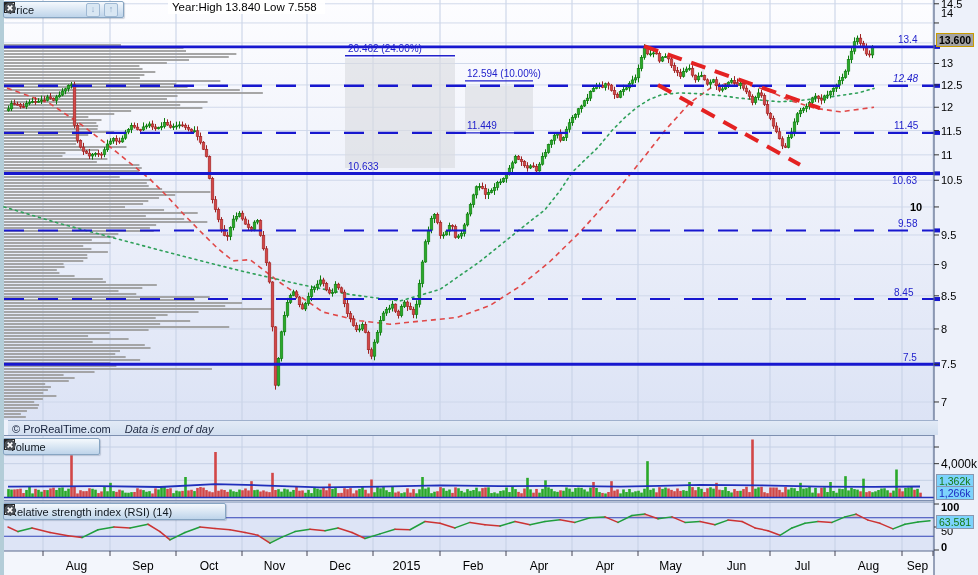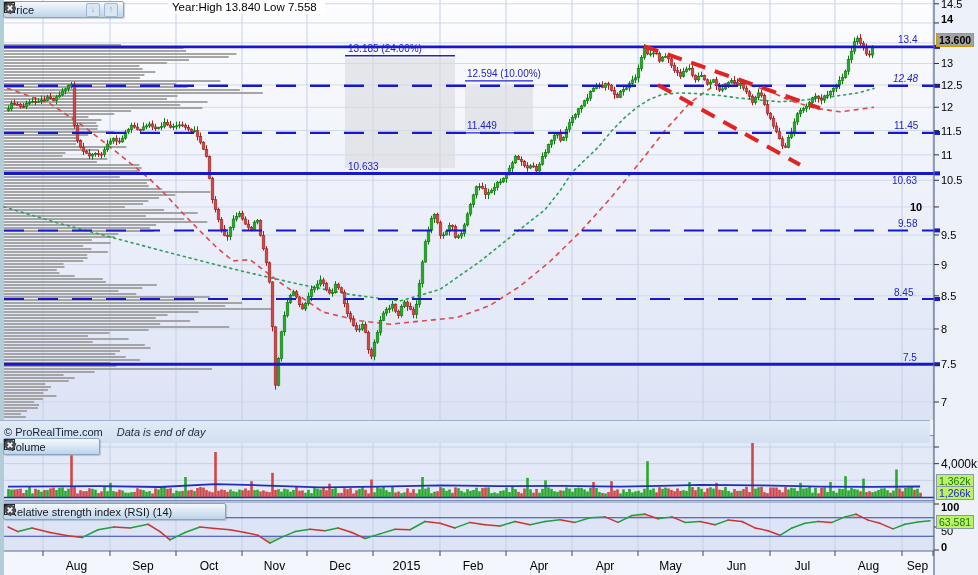--- a/index.html
+++ b/index.html
@@ -10,29 +10,29 @@
   .hdr{position:absolute;height:15px;display:flex;align-items:center;gap:4px;
        padding:0 5px;background:linear-gradient(#f5f9fd,#bed4ea);
        border:1px solid #87a5c2;border-radius:2px;font-size:11px;color:#101820;
        box-shadow:1px 1px 1px rgba(60,80,110,.25);z-index:30;white-space:nowrap;}
   .icon-btn{width:12px;height:12px;display:inline-flex;align-items:center;justify-content:center;}
   .arrow-btn{width:12px;height:12px;display:inline-flex;align-items:center;justify-content:center;
        background:#d9e7f3;border:1px solid #9fb9d4;border-radius:2px;color:#8aa6c6;
        font-size:9px;line-height:9px;}
   .year-stats{position:absolute;left:168px;top:0;height:14px;line-height:14px;
        padding:0 8px 0 4px;background:rgba(255,255,255,.92);font-size:11.5px;color:#000;z-index:25;}
-  .copyright{position:absolute;left:0;top:420px;width:930px;height:23px;
+  .copyright{position:absolute;left:8px;top:420px;width:930px;height:15px;
        background:linear-gradient(#e2eaf6,#d2dff0);border-top:1px solid #9fb0cc;
-       font-size:11px;color:#15203a;display:flex;align-items:center;gap:14px;
+       font-size:11px;color:#15203a;display:flex;align-items:flex-end;gap:14px;
        padding-left:4px;box-sizing:border-box;z-index:20;}
   .copyright .note{font-style:italic;color:#222c44;}
   .lbl{position:absolute;font-size:10px;color:#2222cc;white-space:nowrap;z-index:15;}
   .axlbl{position:absolute;font-size:11px;color:#000;white-space:nowrap;transform:translateY(-50%);}
   .tag{position:absolute;font-size:10.5px;padding:0 2px;height:12px;line-height:12px;
-       border:1px solid #8a98b0;background:#bef264;z-index:22;}
+       border:1px solid #8a98b0;background:#7dd3fc;z-index:22;}
   .tag.yellow{background:#a3a3a3;border-color:#c89b00;color:#000;font-weight:bold;}
   .tag.green{color:#157a15;}
   .tag.blue{color:#1c2bc0;}
   .mon{position:absolute;top:559px;font-size:12px;color:#000;transform:translateX(-50%);z-index:15;text-align:center;}
 </style>
 </head>
 <body>
 
 <div class="app">
   <svg id="chart" width="978" height="575" viewBox="0 0 978 575">
@@ -1367,28 +1367,28 @@
   </div>
 
   <div id="price-labels">
       <div class="lbl" style="left: 898px; top: 34.4147px;">13.4</div>
       <div class="lbl" style="left: 893px; top: 73.3072px; font-style: italic;">12.48</div>
       <div class="lbl" style="left: 894px; top: 120.407px;">11.45</div>
       <div class="lbl" style="left: 892px; top: 175px; text-align: center;">10.63</div>
       <div class="lbl" style="left: 898px; top: 217.908px;">9.58</div>
       <div class="lbl" style="left: 894px; top: 286.538px;">8.45</div>
       <div class="lbl" style="left: 903px; top: 351.751px;">7.5</div>
-      <div class="lbl" style="left: 348px; top: 43.2592px;">13.185 (24.00%)</div>
+      <div class="lbl" style="left: 348px; top: 43.2592px;">20.462 (24.00%)</div>
       <div class="lbl" style="left: 467px; top: 68.335px;">12.594 (10.00%)</div>
       <div class="lbl" style="left: 467px; top: 120.455px;">11.449</div>
       <div class="lbl" style="left: 348px; top: 160.885px;">10.633</div>
     </div>
   <div id="right-axis">
       <div class="axlbl" style="left: 941px; top: 3.77552px; font-weight: normal;">14.5</div>
-      <div class="axlbl" style="left: 941px; top: 13px; font-weight: bold; margin-top: 6px;">14</div>
+      <div class="axlbl" style="left: 941px; top: 13px; font-weight: normal;">14</div>
       <div class="axlbl" style="left: 941px; top: 63.4857px; font-weight: normal;">13</div>
       <div class="axlbl" style="left: 941px; top: 84.9316px; font-weight: normal;">12.5</div>
       <div class="axlbl" style="left: 941px; top: 107.253px; font-weight: normal;">12</div>
       <div class="axlbl" style="left: 941px; top: 130.525px; font-weight: normal;">11.5</div>
       <div class="axlbl" style="left: 941px; top: 154.831px; font-weight: normal;">11</div>
       <div class="axlbl" style="left: 941px; top: 180.268px; font-weight: normal;">10.5</div>
       <div class="axlbl" style="left: 910px; top: 206.946px; font-weight: bold;">10</div>
       <div class="axlbl" style="left: 941px; top: 234.994px; font-weight: normal;">9.5</div>
       <div class="axlbl" style="left: 941px; top: 264.558px; font-weight: normal;">9</div>
       <div class="axlbl" style="left: 941px; top: 295.812px; font-weight: normal;">8.5</div>

